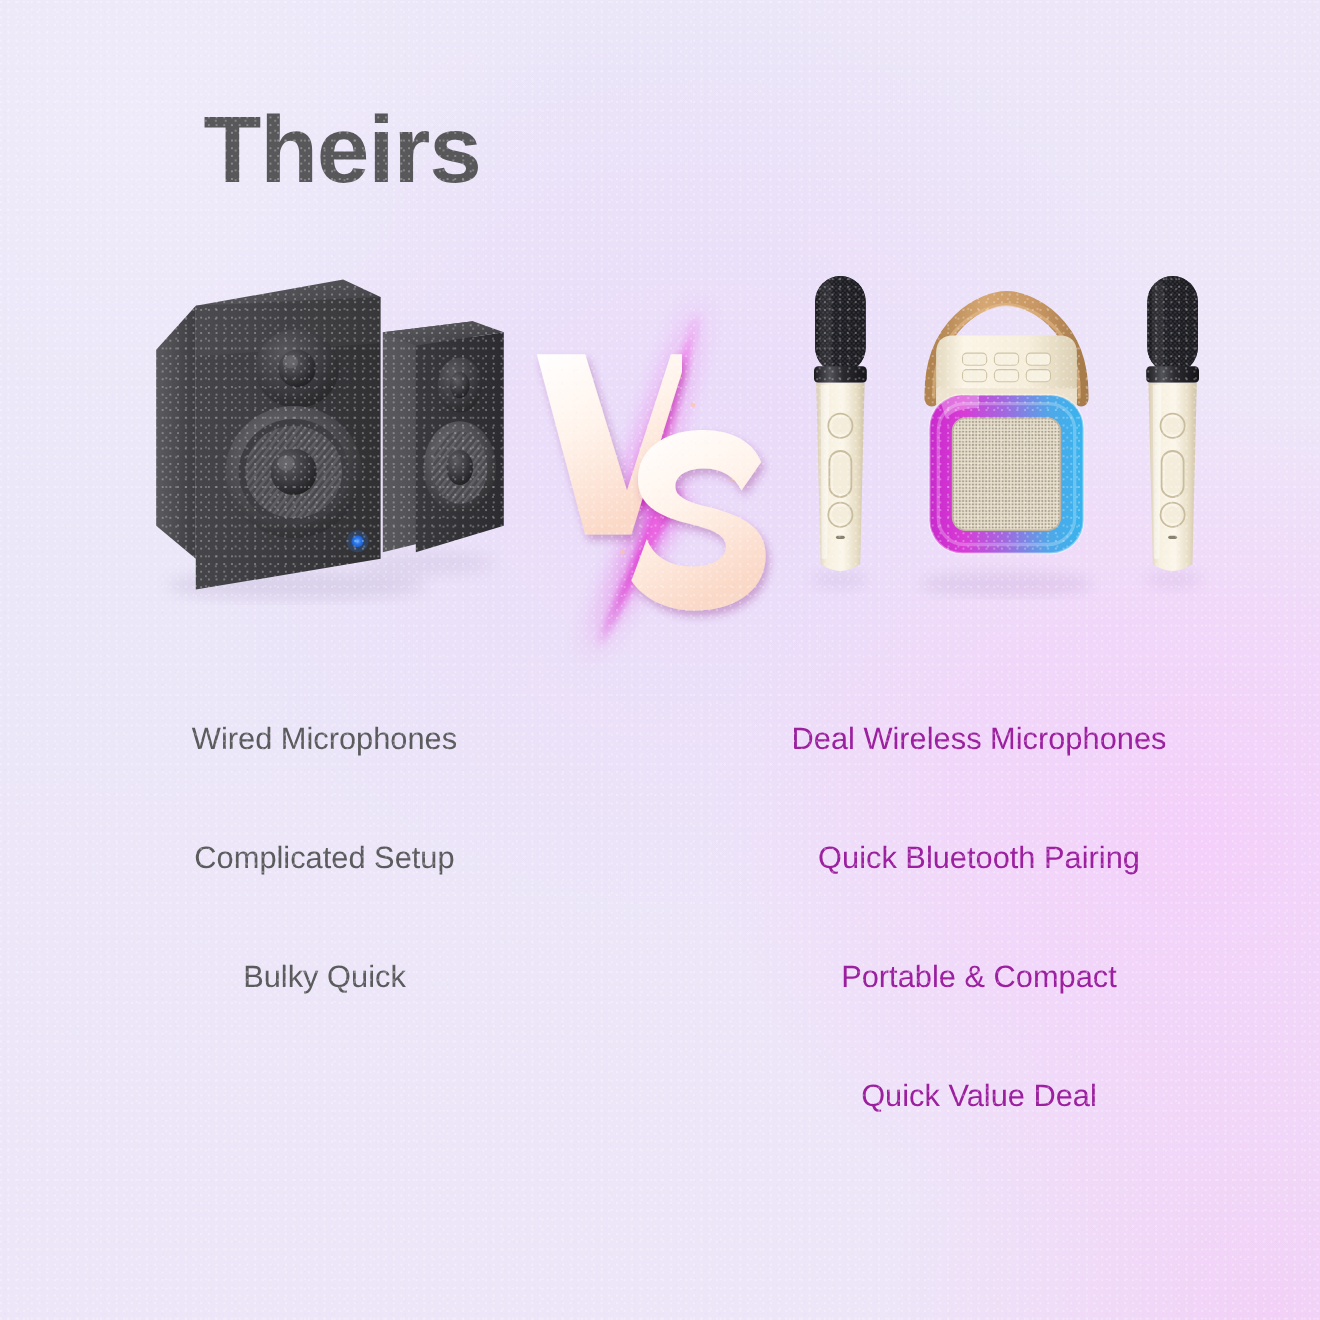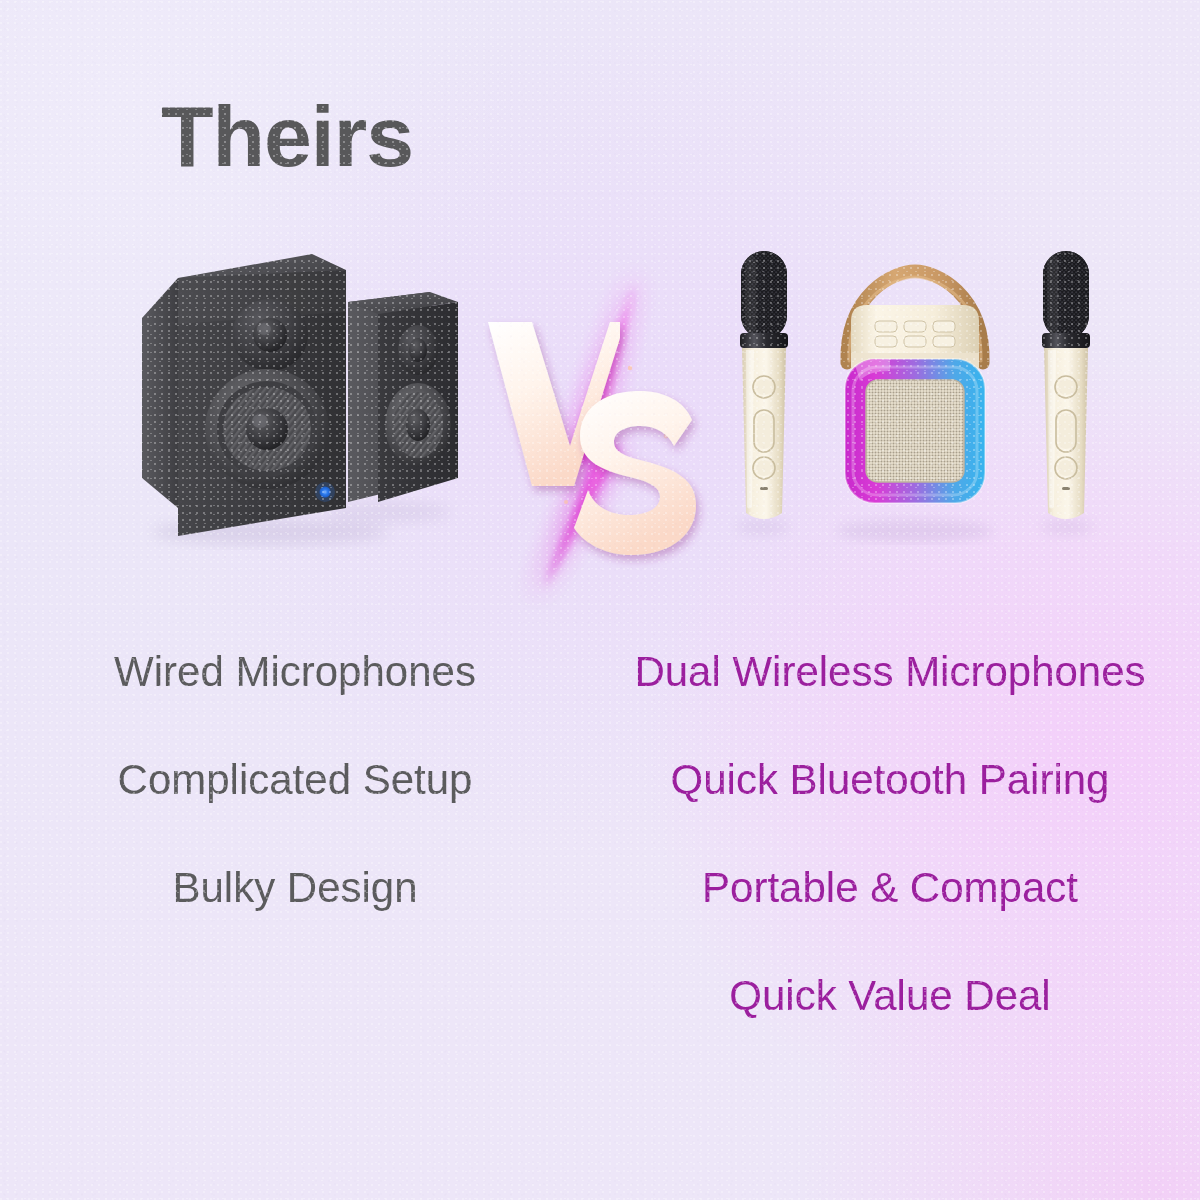--- a/index.html
+++ b/index.html
@@ -44,37 +44,37 @@
   .heading {
     position: absolute;
     top: 92px;
     font-weight: 700;
     font-size: 86px;
     line-height: 88px;
     letter-spacing: -1px;
     white-space: nowrap;
     text-align: center;
   }
-  #heading-left  { left: 52px;  width: 470px; color: #58585A; }
+  #heading-left  { left: 76px;  width: 470px; color: #58585A; }
   #heading-right { left: 640px; width: 500px; color: #9B1FA1; }
 
   
   .list {
     position: absolute;
     top: 618px;
     width: 500px;
   }
   #list-left  { left: 45px;  }
   #list-right { left: 640px; }
   .row {
     height: 108px;
     display: flex;
     align-items: center;
     justify-content: center;
-    font-size: 42px;
+    font-size: 28px;
     white-space: nowrap;
   }
   #list-left  .row { color: #5B5B5D; font-weight: 400; }
   #list-right .row { color: #9B1F9E; font-weight: 400; }
 
   
   #vs { position: absolute; left: 470px; top: 250px; width: 260px; height: 370px; }
   #vs svg { position: absolute; inset: 0; }
 
   
@@ -369,24 +369,24 @@
         <rect x="151" y="145" width="98" height="102" rx="12" fill="none" stroke="#BDB3A0" stroke-width="1.5"></rect>
 
         <path d="M140 130 Q150 124 175 124 L175 136 Q152 136 145 146 Z" fill="#FFFFFF" opacity=".3"></path>
       </g>
     </svg>
   </div>
 
   <div class="list" id="list-left">
     <div class="row">Wired Microphones</div>
     <div class="row">Complicated Setup</div>
-    <div class="row">Bulky Design</div>
+    <div class="row">Bulky Quick</div>
   </div>
 
   <div class="list" id="list-right">
-    <div class="row">Dual Wireless Microphones</div>
+    <div class="row">Deal Wireless Microphones</div>
     <div class="row">Quick Bluetooth Pairing</div>
     <div class="row">Portable &amp; Compact</div>
     <div class="row">Quick Value Deal</div>
   </div>
 
   <div id="noise"></div>
 </div>
 
 </body></html>

